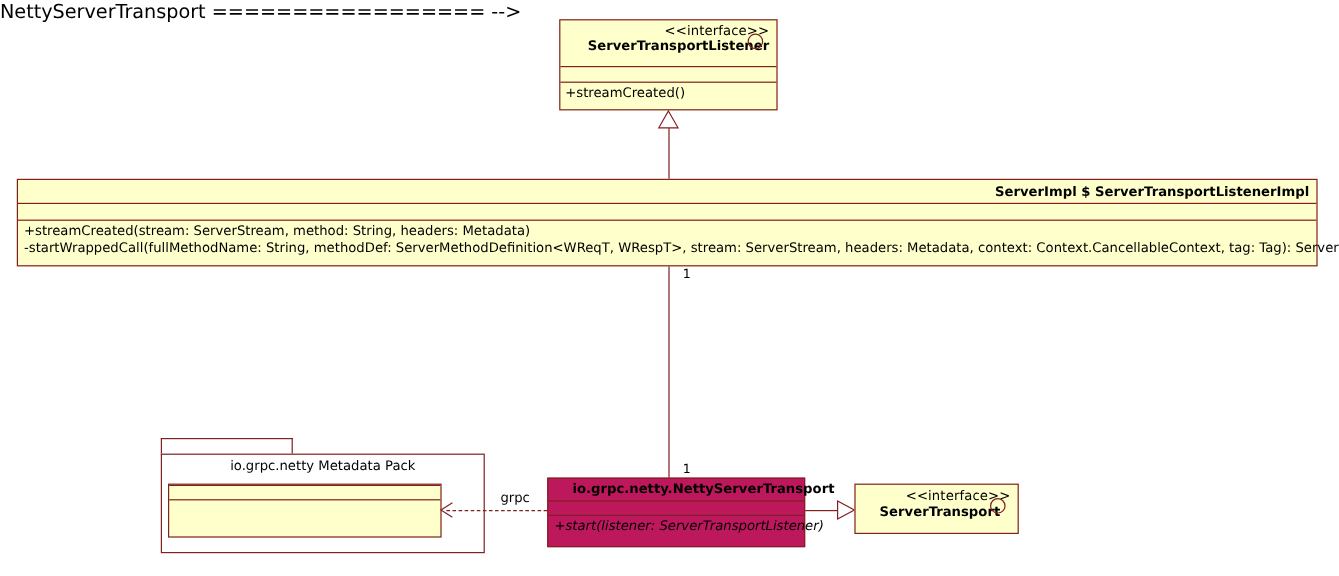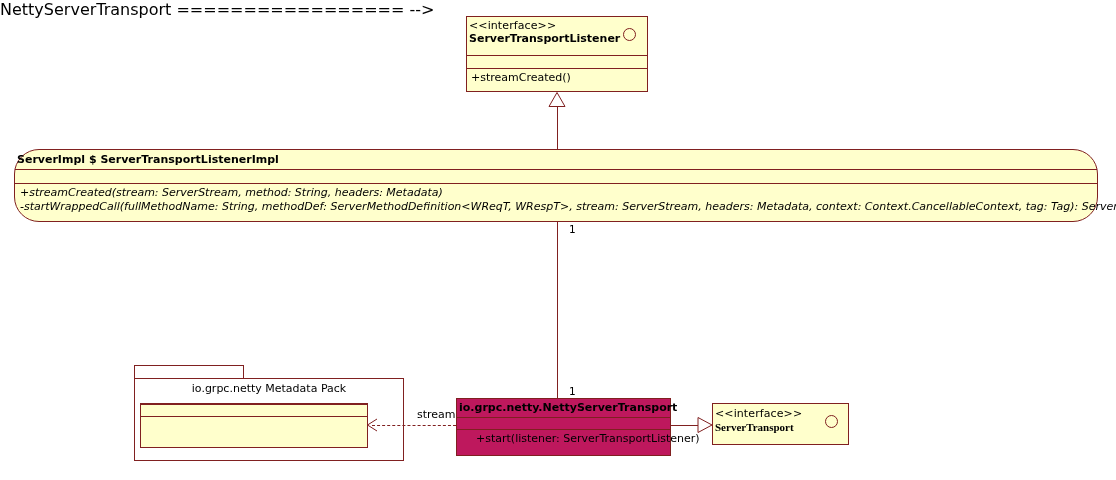--- a/index.html
+++ b/index.html
@@ -23,22 +23,22 @@
   .uml-box {
     position: absolute;
     box-sizing: border-box;
     border: 1px solid #802020;
     background: #ffffcc;
   }
   .uml-box.gray { background: #be185d; }
 
   .uml-head {
     box-sizing: border-box;
-    padding: 2px 6px 3px 2px;
-    text-align: left;
+    padding: 2px 6px 3px 20px;
+    text-align: right;
     position: relative;
   }
   .uml-stereotype {
     display: block;
     font-size: 11px;
     color: #000000;
     line-height: 13px;
     letter-spacing: .1px;
   }
   .uml-name {
@@ -154,28 +154,28 @@
     </div>
   </div>
 
   
   <div class="line-v" style="left:557px; top:105px; height:44px;"></div>
   <svg class="tri-svg" width="18" height="16" style="left:548px; top:92px;" viewBox="0 0 18 16">
     <polygon points="9,0.5 17,14.5 1,14.5" fill="#ffffff" stroke="#802020" stroke-width="1"></polygon>
   </svg>
 
   
-  <div class="uml-box" style="left:14px; top:149px; width:1084px; height:73px;border-radius:25px;">
+  <div class="uml-box" style="left:14px; top:149px; width:1084px; height:73px;">
     <div class="uml-head" style="height:19px; padding-top:3px;">
       <span class="uml-name">ServerImpl $ ServerTransportListenerImpl</span>
     </div>
     <div class="uml-sep"></div>
     <div class="uml-attrs" style="height:13px;"></div>
     <div class="uml-sep"></div>
-    <div class="uml-ops" style="padding-left:5px;font-style:italic;">
+    <div class="uml-ops" style="padding-left:5px;">
       <div class="uml-op">+streamCreated(stream: ServerStream, method: String, headers: Metadata)</div>
       <div class="uml-op">-startWrappedCall(fullMethodName: String, methodDef: ServerMethodDefinition&lt;WReqT, WRespT&gt;, stream: ServerStream, headers: Metadata, context: Context.CancellableContext, tag: Tag): ServerStreamListener</div>
     </div>
   </div>
 
     NettyServerTransport ================= --&gt;
   <div class="line-v" style="left:557px; top:222px; height:176px;"></div>
   <div class="mult-label" style="left:569px; top:224px;">1</div>
   <div class="mult-label" style="left:569px; top:386px;">1</div>
 
@@ -190,43 +190,43 @@
     <div class="uml-attrs" style="height:11px;"></div>
     <div class="uml-sep"></div>
     <div class="uml-ops" style="height:11px; padding:0;"></div>
   </div>
 
   
   <div class="dash-h" style="left:372px; top:425px; width:84px;"></div>
   <svg class="tri-svg" width="12" height="14" style="left:366px; top:418px;" viewBox="0 0 12 14">
     <polyline points="11,1 1.5,7 11,13" fill="none" stroke="#802020" stroke-width="1"></polyline>
   </svg>
-  <div class="edge-label" style="left:417px; top:409px;">stream</div>
+  <div class="edge-label" style="left:417px; top:409px;">grpc</div>
 
   
   <div class="uml-box gray" style="left:456px; top:398px; width:215px; height:58px;">
     <div class="uml-head" style="height:18px; padding-top:2px;">
       <span class="uml-name">io.grpc.netty.NettyServerTransport</span>
     </div>
     <div class="uml-sep"></div>
     <div class="uml-attrs" style="height:11px;"></div>
     <div class="uml-sep"></div>
-    <div class="uml-ops" style="padding:2px 5px 0 19px;">
+    <div class="uml-ops" style="padding:2px 5px 0 5px;font-style:italic;">
       <div class="uml-op">+start(listener: ServerTransportListener)</div>
     </div>
   </div>
 
   
   <div class="line-h" style="left:671px; top:425px; width:27px;"></div>
   <svg class="tri-svg" width="16" height="18" style="left:697px; top:416px;" viewBox="0 0 16 18">
     <polygon points="15,9 1,1.5 1,16.5" fill="#ffffff" stroke="#802020" stroke-width="1"></polygon>
   </svg>
 
   
   <div class="uml-box" style="left:712px; top:403px; width:137px; height:42px;">
     <div class="uml-head" style="height:40px; padding-top:3px;">
       <span class="uml-stereotype">&lt;&lt;interface&gt;&gt;</span>
-      <span class="uml-name" style="padding-right:18px;font-family:Liberation Serif, serif;">ServerTransport</span>
+      <span class="uml-name" style="padding-right:18px;">ServerTransport</span>
       <span class="iface-circle" style="right:10px; top:11px;"></span>
     </div>
   </div>
 
 </div>
 
 </body></html>

